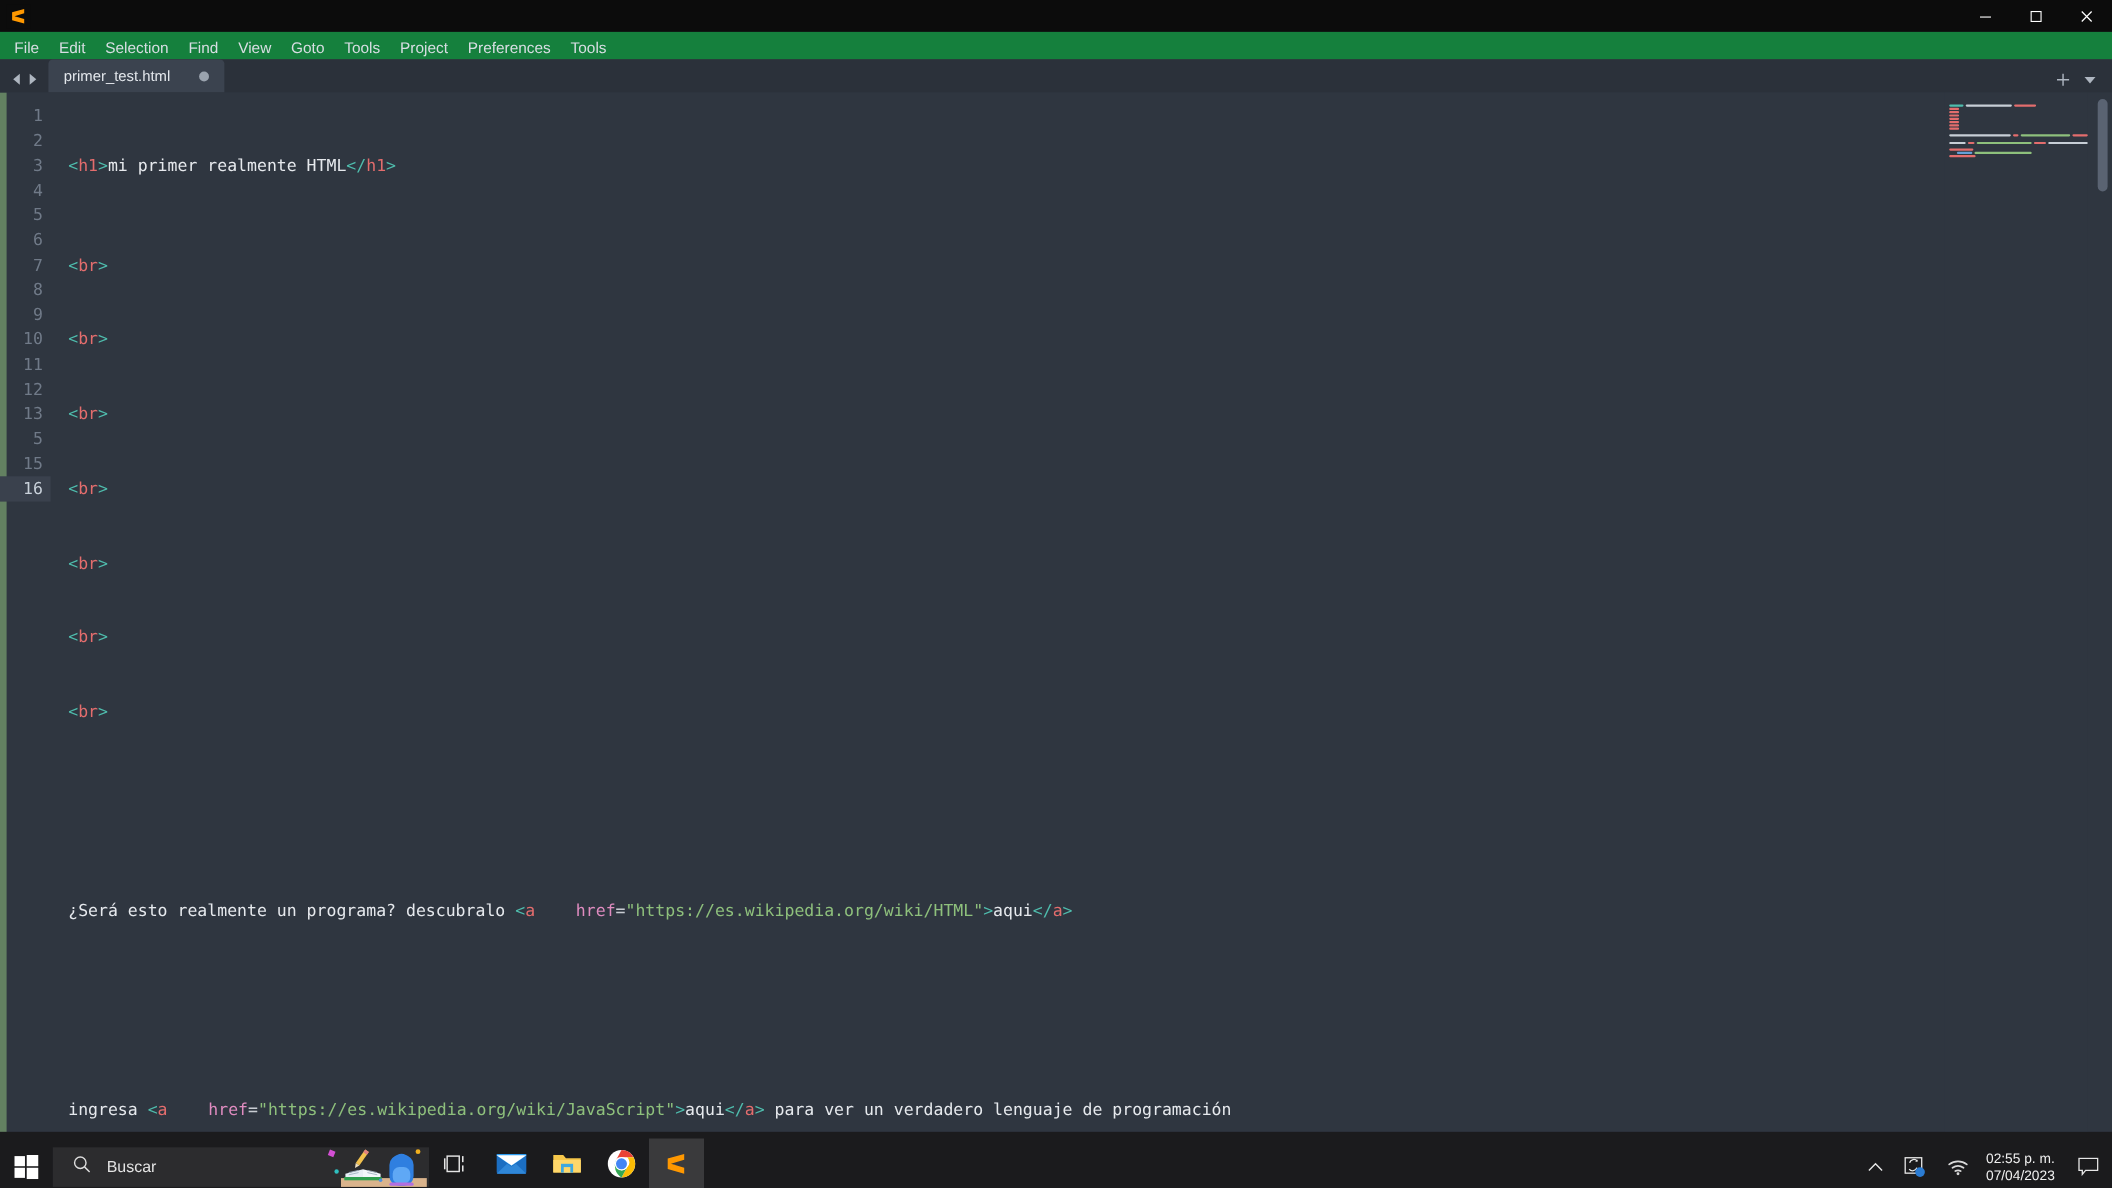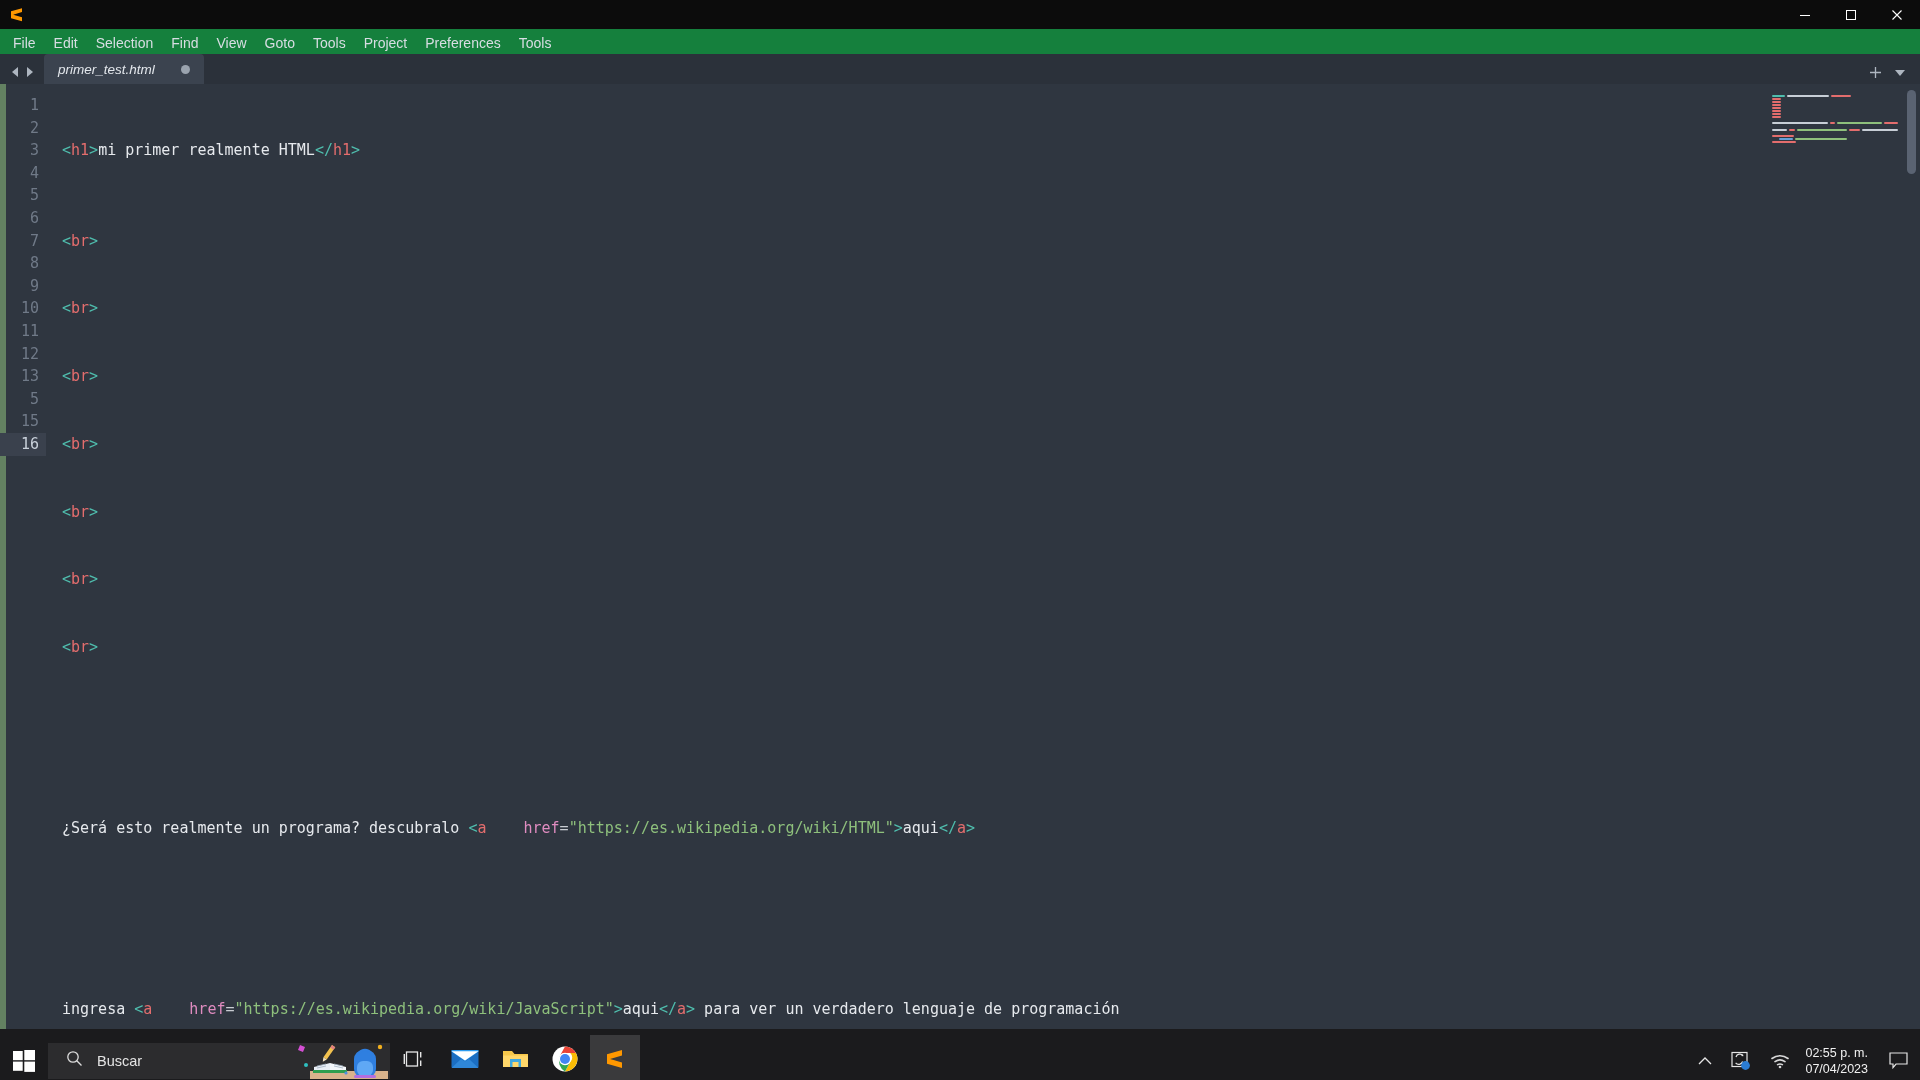--- a/index.html
+++ b/index.html
@@ -18,21 +18,21 @@
   .title-spacer { flex:1; }
   .winbtns { display:flex; height:29px; }
   .winbtn { width:46px; height:29px; display:flex; align-items:center; justify-content:center; }
   .winbtn svg { display:block; }
 
   
   .menubar { height:25px; background:#15803d; display:flex; align-items:flex-end; padding-left:4px; flex:0 0 25px; }
   .menuitem { color:#d8dde3; font-size:14px; padding:3px 9px; border-radius:2px; white-space:nowrap; }
 
   
-  .tabbar { height:30px; background:#2b313a; display:flex; align-items:flex-end; flex:0 0 30px; position:relative;font-style:italic; }
+  .tabbar { height:30px; background:#2b313a; display:flex; align-items:flex-end; flex:0 0 30px; position:relative; }
   .tabnav { display:flex; align-items:center; gap:3px; padding:0 9px 6px 10px; }
   .tabnav svg { display:block; }
   .tab { height:30px; min-width:160px; background:#3b434f; border-radius:4px 4px 0 0;
       display:flex; align-items:center; padding:0 14px; gap:10px; }
   .tab-label { color:#e3e7ec; font-size:13.5px; white-space:nowrap; }
   .tab-dot { width:9px; height:9px; border-radius:50%; background:#9aa3ae; margin-left:auto; }
   .tabbar-right { margin-left:auto; display:flex; align-items:center; gap:12px; padding:0 14px 5px 0; }
   .tabbar-right svg { display:block; }
 
   

